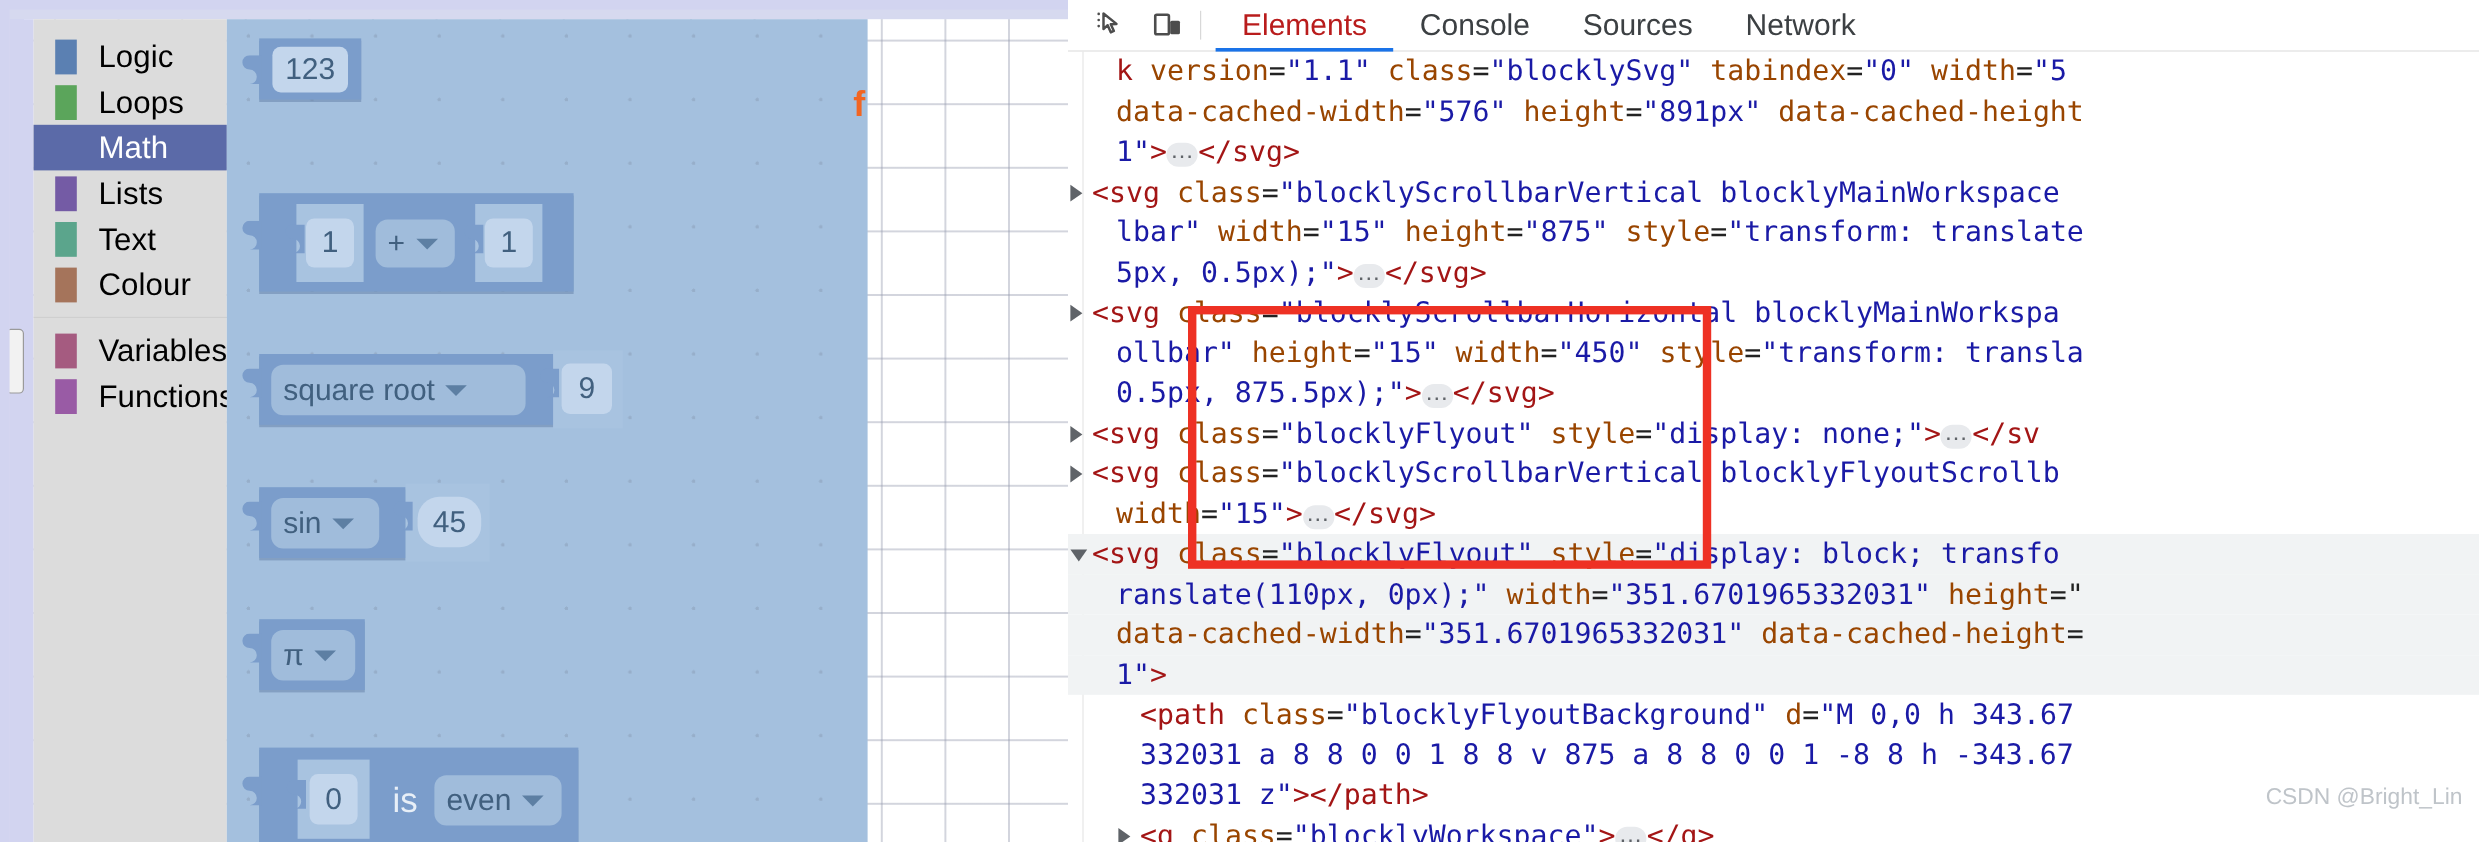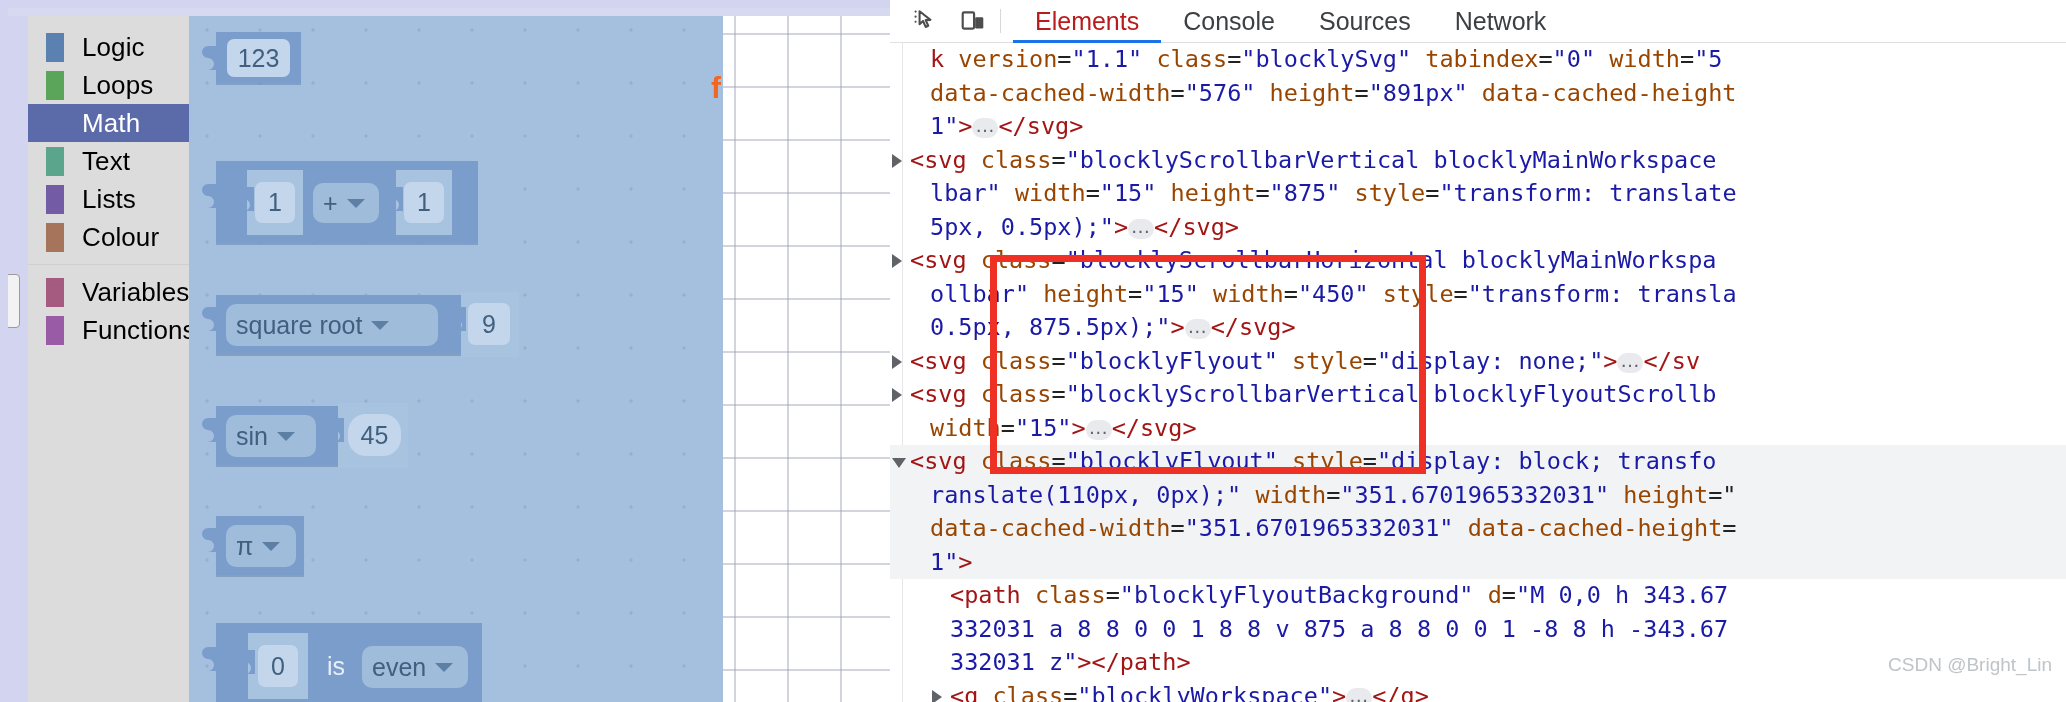--- a/index.html
+++ b/index.html
@@ -108,21 +108,21 @@
     display:flex;align-items:center;
     color:#41607f;font-size:25px;padding:0 10px;
     box-sizing:border-box;
   }
   .caret{
     width:0;height:0;margin-left:9px;
     border-left:9px solid transparent;border-right:9px solid transparent;
     border-top:9px solid #5d7fa3;
   }
   .blktext{
-    position:absolute;color:#e8eff7;font-size:25px;
+    position:absolute;color:#e8eff7;font-size:29px;
   }
 
   
   .devtools{
     position:absolute;left:890px;top:0;width:1176px;height:702px;
     background:#ffffff;overflow:hidden;
   }
   .dt-tabbar{
     position:absolute;left:0;top:0;width:1176px;height:42px;
     background:#ffffff;border-bottom:1px solid #e0e0e0;
@@ -212,26 +212,26 @@
             <div class="tb-label">Logic</div>
           </div>
           <div class="tb-row">
             <div class="tb-swatch" style="background: rgb(91, 165, 91);"></div>
             <div class="tb-label">Loops</div>
           </div>
           <div class="tb-row selected">
             <div class="tb-label">Math</div>
           </div>
           <div class="tb-row">
+            <div class="tb-swatch" style="background: rgb(116, 91, 165);"></div>
+            <div class="tb-label">Lists</div>
+          </div>
+          <div class="tb-row">
             <div class="tb-swatch" style="background: rgb(91, 165, 140);"></div>
             <div class="tb-label">Text</div>
-          </div>
-          <div class="tb-row">
-            <div class="tb-swatch" style="background: rgb(116, 91, 165);"></div>
-            <div class="tb-label">Lists</div>
           </div>
           <div class="tb-row">
             <div class="tb-swatch" style="background: rgb(165, 116, 91);"></div>
             <div class="tb-label">Colour</div>
           </div>
           <div class="tb-sep"></div>
           <div class="tb-row">
             <div class="tb-swatch" style="background: rgb(165, 91, 128);"></div>
             <div class="tb-label">Variables</div>
           </div>

